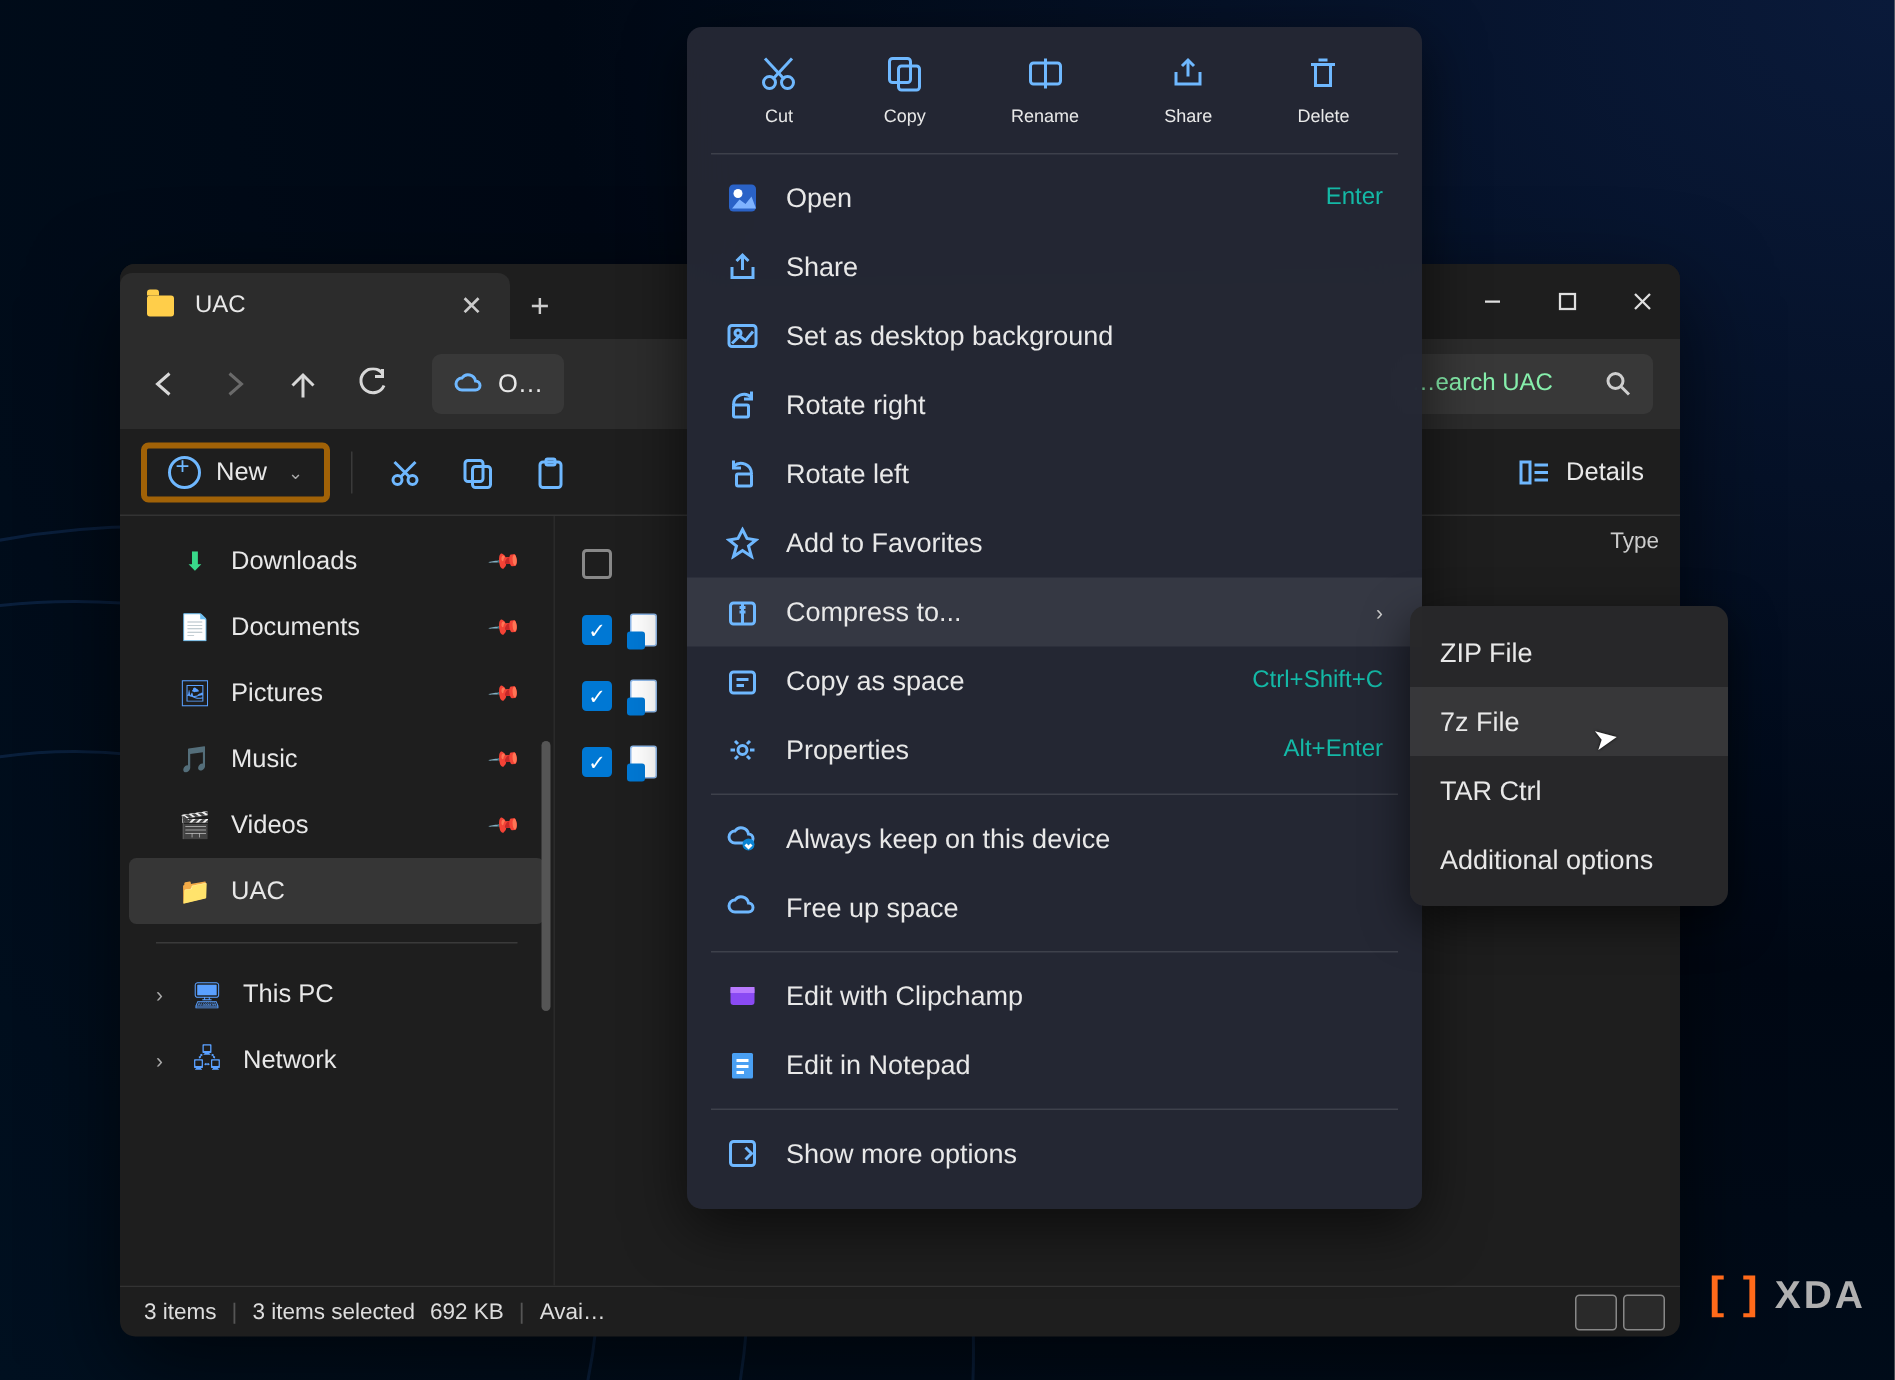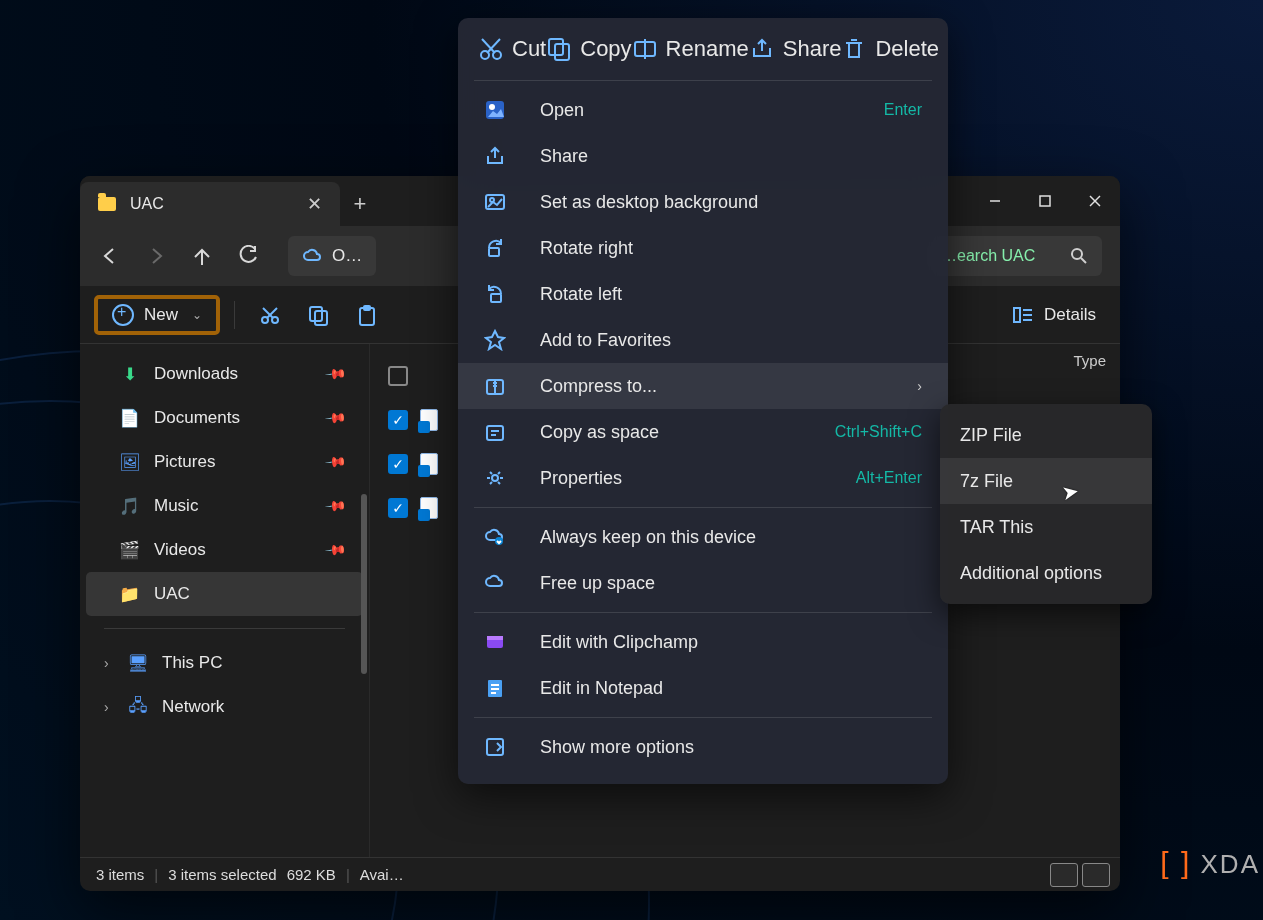--- a/index.html
+++ b/index.html
@@ -97,45 +97,45 @@
   .ctx {
     position:absolute; left:458px; top:18px;
     width:490px;
     background:rgba(36,40,52,0.96);
     border-radius:10px;
     box-shadow:0 12px 40px rgba(0,0,0,0.6);
     backdrop-filter:blur(20px);
     padding:10px 0 14px 0;
   }
   .ctx-row-icons { display:flex; justify-content:space-around; padding:8px 20px 12px 20px;}
-  .ctx-ico-btn { display:flex; flex-direction:row; align-items:center; gap:8px; font-size:22px; color:#e8e8e8;}
+  .ctx-ico-btn { display:flex; flex-direction:column; align-items:center; gap:8px; font-size:12px; color:#e8e8e8;}
   .ctx-ico-btn svg { width:26px; height:26px; stroke:#6fb8ff; fill:none; stroke-width:2;}
   .ctx-sep { height:1px; background:rgba(255,255,255,0.12); margin:6px 16px;}
-  .ctx-item { height:46px; display:flex; align-items:center; gap:34px; padding:0 26px; font-size:18px;text-align:right;}
+  .ctx-item { height:46px; display:flex; align-items:center; gap:18px; padding:0 26px; font-size:18px;text-align:right;}
   .ctx-item.hover { background:rgba(255,255,255,0.08);}
   .ctx-item .cico { width:22px; height:22px; display:flex; align-items:center; justify-content:center;}
   .ctx-item .cico svg { width:22px; height:22px; stroke:#6fb8ff; fill:none; stroke-width:2;}
   .ctx-item .shortcut { margin-left:auto; font-size:16px; color:#14b8a6;}
   .ctx-item .arrow { margin-left:auto; font-size:14px; color:#ccc;}
 
   
   .submenu {
     position:absolute; left:940px; top:404px;
     width:212px;
     background:rgba(40,40,42,0.98);
     border-radius:10px;
     box-shadow:0 10px 30px rgba(0,0,0,0.6);
     padding:8px 0;
   }
   .sub-item { height:46px; display:flex; align-items:center; padding:0 20px; font-size:18px;}
   .sub-item.hover { background:rgba(255,255,255,0.08);}
   .cursor { position:absolute; left:1062px; top:480px; font-size:20px; color:#fff; transform:rotate(-10deg); text-shadow:0 0 2px #000;}
 
   
-  .xda { position:absolute; right:3px; bottom:40px; font-size:26px; font-weight:400; color:#b0b0b0; letter-spacing:2px;}
+  .xda { position:absolute; right:19px; bottom:40px; font-size:26px; font-weight:700; color:#b0b0b0; letter-spacing:2px;}
   .xda .br { color:#ff6a1a; font-size:30px;}
 </style>
 </head>
 <body>
 
 <div class="wave a"></div>
 <div class="wave b"></div>
 <div class="wave c"></div>
 
 <div class="window">
@@ -510,21 +510,21 @@
 </div>
 
 <div class="submenu">
   <div class="sub-item">
       <span>ZIP File</span>
     </div>
   <div class="sub-item hover">
       <span>7z File</span>
     </div>
   <div class="sub-item">
-      <span>TAR This</span>
+      <span>TAR Ctrl</span>
     </div>
   <div class="sub-item">
       <span>Additional options</span>
     </div>
 </div>
 
 <div class="cursor">➤</div>
 
 <div class="xda"><span class="br">[ ]</span> <span>XDA</span></div>
 

